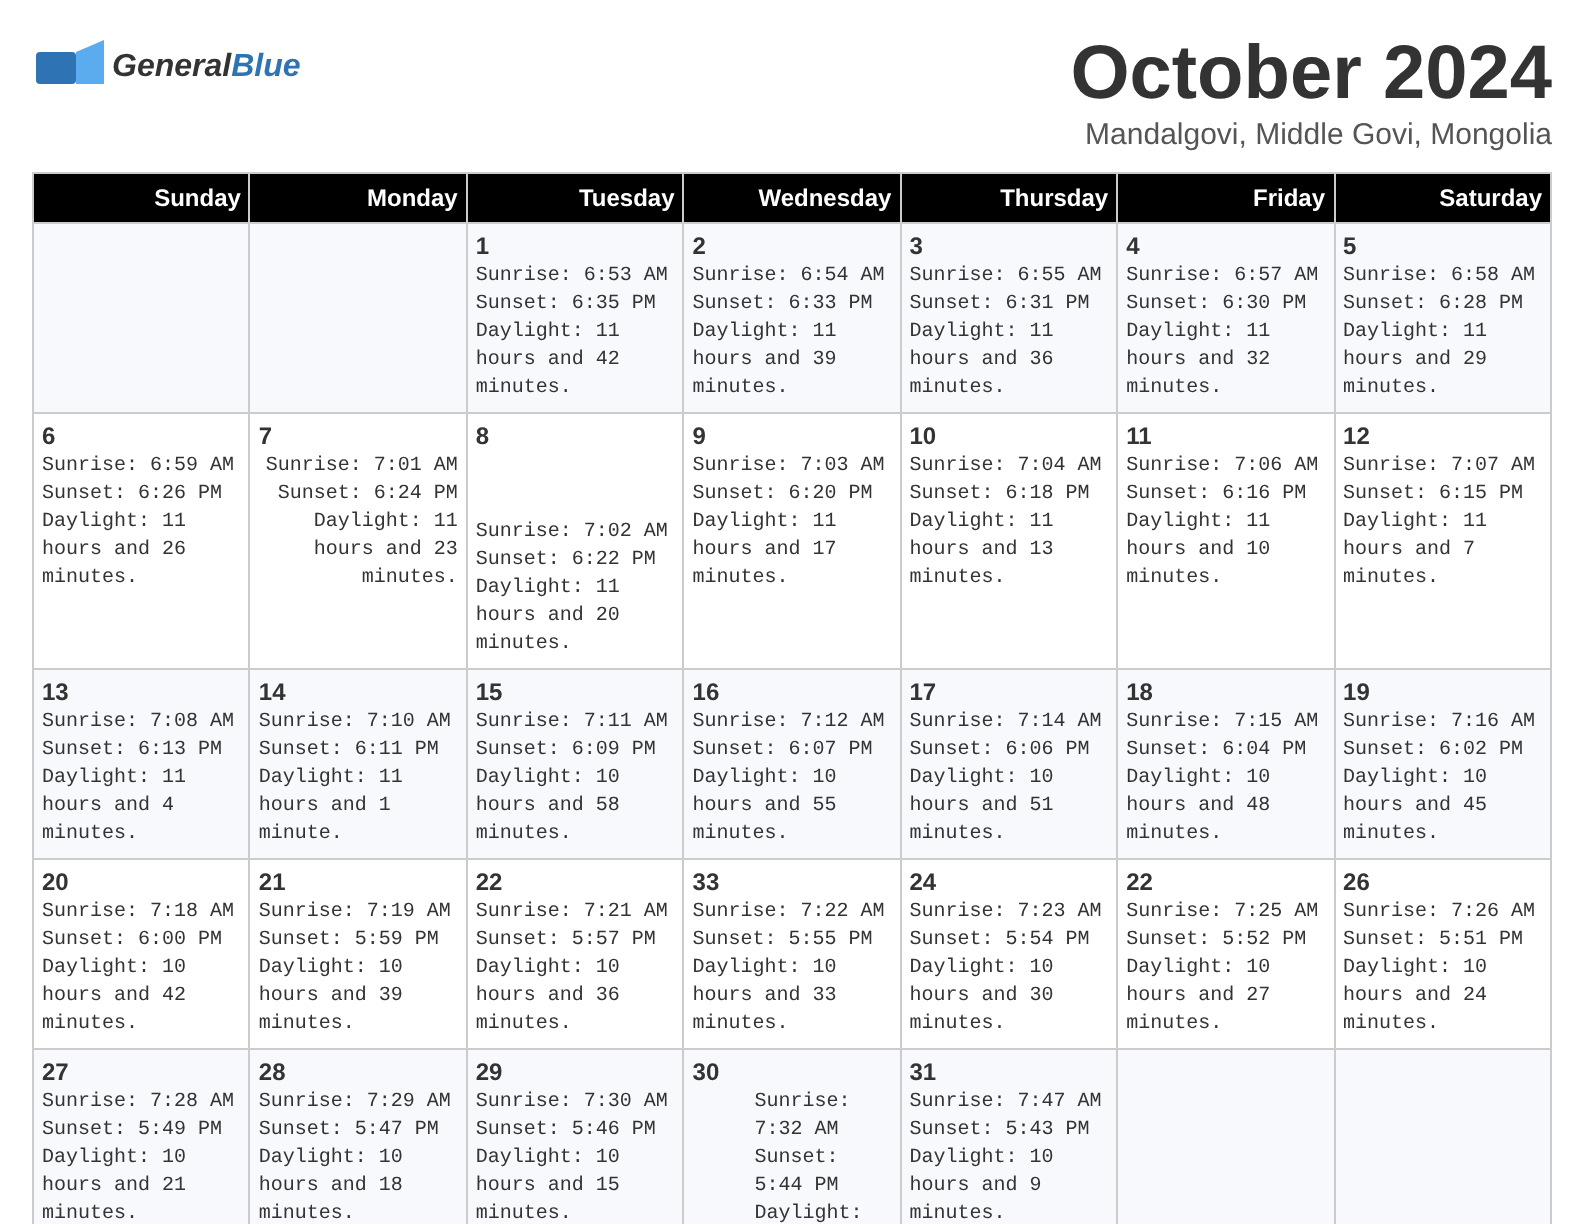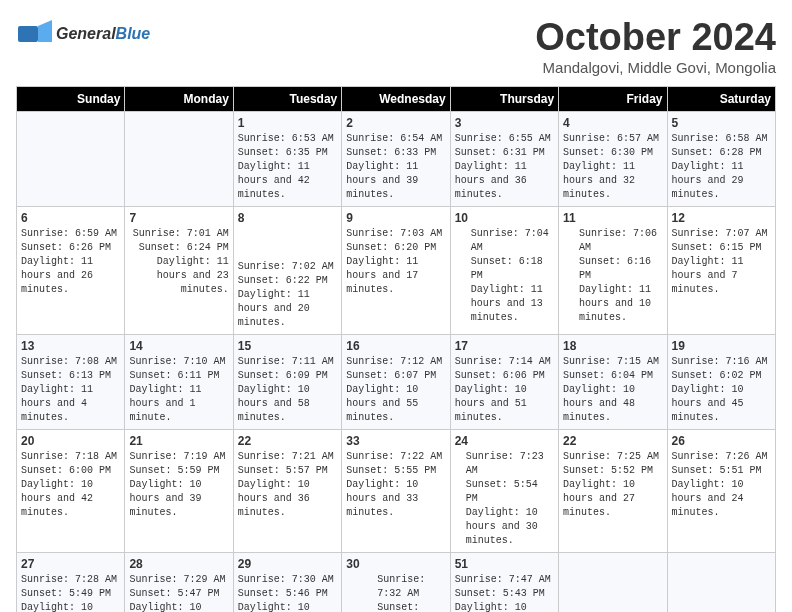--- a/index.html
+++ b/index.html
@@ -168,27 +168,27 @@
 Daylight: 11 hours and 20 minutes.</div>
         </td>
         <td>
           <span class="day-num">9</span>
           <div class="cell-info" style="white-space: pre-line;">Sunrise: 7:03 AM
 Sunset: 6:20 PM
 Daylight: 11 hours and 17 minutes.</div>
         </td>
         <td>
           <span class="day-num">10</span>
-          <div class="cell-info" style="white-space: pre-line; margin-left: 16px;">Sunrise: 7:04 AM
+          <div class="cell-info" style="white-space: pre-line;">Sunrise: 7:04 AM
 Sunset: 6:18 PM
 Daylight: 11 hours and 13 minutes.</div>
         </td>
         <td>
           <span class="day-num">11</span>
-          <div class="cell-info" style="white-space: pre-line; margin-left: 16px;">Sunrise: 7:06 AM
+          <div class="cell-info" style="white-space: pre-line;">Sunrise: 7:06 AM
 Sunset: 6:16 PM
 Daylight: 11 hours and 10 minutes.</div>
         </td>
         <td>
           <span class="day-num">12</span>
           <div class="cell-info" style="white-space: pre-line;">Sunrise: 7:07 AM
 Sunset: 6:15 PM
 Daylight: 11 hours and 7 minutes.</div>
         </td>
       </tr>
@@ -256,21 +256,21 @@
 Daylight: 10 hours and 36 minutes.</div>
         </td>
         <td>
           <span class="day-num">33</span>
           <div class="cell-info" style="white-space: pre-line;">Sunrise: 7:22 AM
 Sunset: 5:55 PM
 Daylight: 10 hours and 33 minutes.</div>
         </td>
         <td>
           <span class="day-num">24</span>
-          <div class="cell-info" style="white-space: pre-line; margin-left: 11px;">Sunrise: 7:23 AM
+          <div class="cell-info" style="white-space: pre-line;">Sunrise: 7:23 AM
 Sunset: 5:54 PM
 Daylight: 10 hours and 30 minutes.</div>
         </td>
         <td>
           <span class="day-num">22</span>
           <div class="cell-info" style="white-space: pre-line;">Sunrise: 7:25 AM
 Sunset: 5:52 PM
 Daylight: 10 hours and 27 minutes.</div>
         </td>
         <td>
@@ -299,21 +299,21 @@
 Sunset: 5:46 PM
 Daylight: 10 hours and 15 minutes.</div>
         </td>
         <td>
           <span class="day-num">30</span>
           <div class="cell-info" style="white-space: pre-line; margin-left: 31px;">Sunrise: 7:32 AM
 Sunset: 5:44 PM
 Daylight: 10 hours and 12 minutes.</div>
         </td>
         <td>
-          <span class="day-num">51</span>
+          <span class="day-num">31</span>
           <div class="cell-info" style="white-space: pre-line;">Sunrise: 7:47 AM
 Sunset: 5:43 PM
 Daylight: 10 hours and 9 minutes.</div>
         </td>
         <td></td>
         <td></td>
       </tr>
     </tbody>
 </table>
 

